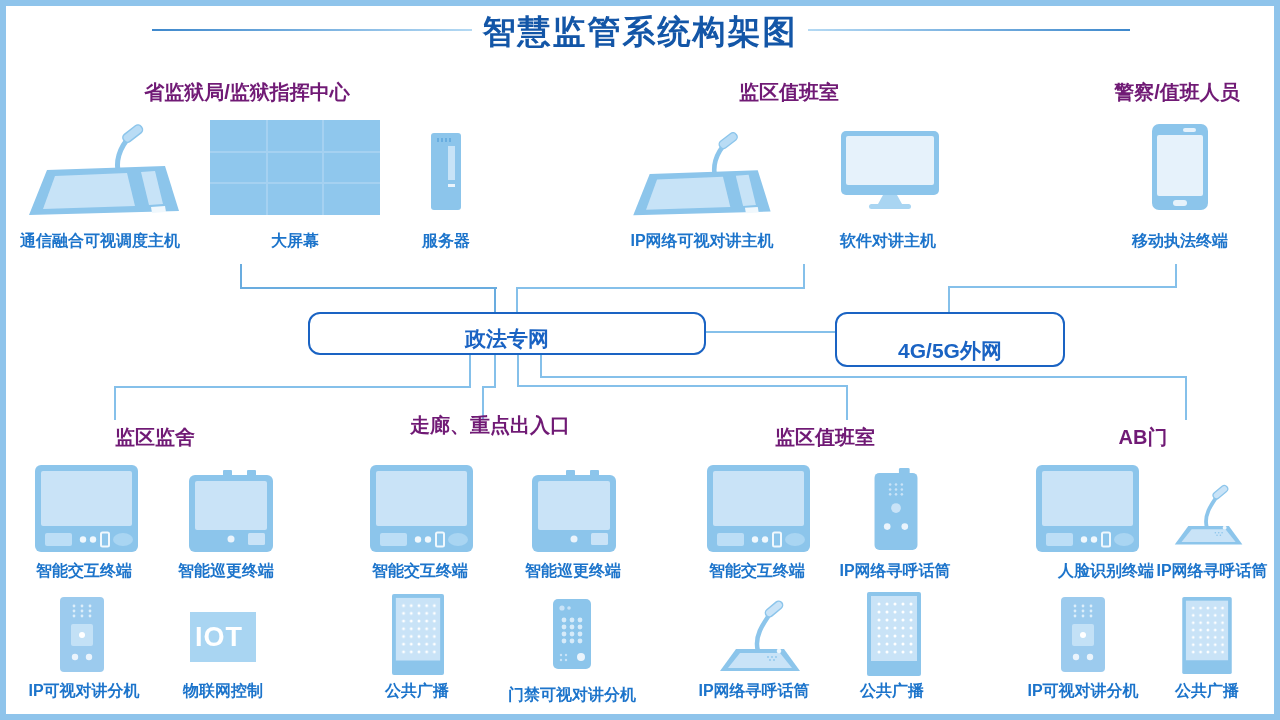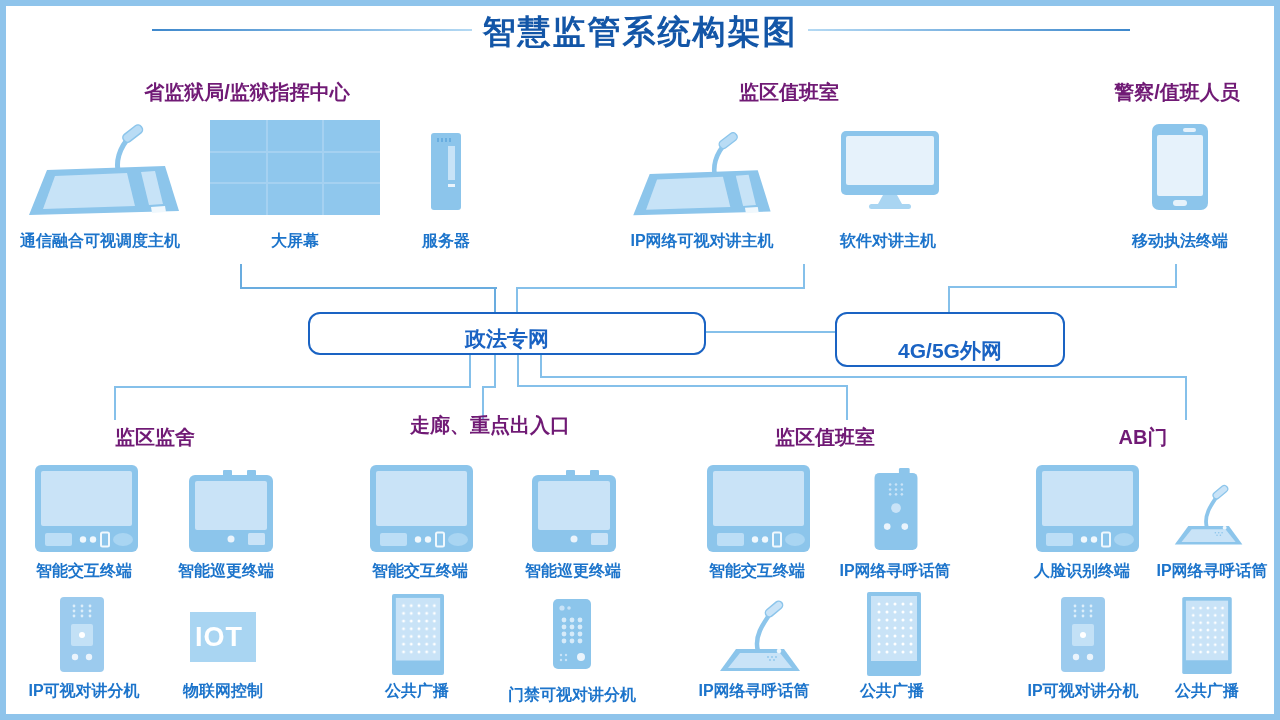--- a/index.html
+++ b/index.html
@@ -337,17 +337,17 @@
     </svg>
   <svg class="icon" style="left:1168px;top:479px;width:82px;height:72px;">
       <use href="#s-mic"></use>
     </svg>
   <svg class="icon" style="left:1061px;top:597px;width:44px;height:75px;">
       <use href="#s-intercom"></use>
     </svg>
   <svg class="icon" style="left:1181px;top:597px;width:52px;height:77px;">
       <use href="#s-speaker"></use>
     </svg>
-  <div class="lbl" style="left:972px;top:561px;">人脸识别终端</div>
+  <div class="lbl" style="left:996px;top:561px;">人脸识别终端</div>
   <div class="lbl" style="left:1102px;top:561px;">IP网络寻呼话筒</div>
   <div class="lbl" style="left:973px;top:681px;">IP可视对讲分机</div>
   <div class="lbl" style="left:1097px;top:681px;">公共广播</div>
 </div>
 
 </body></html>

